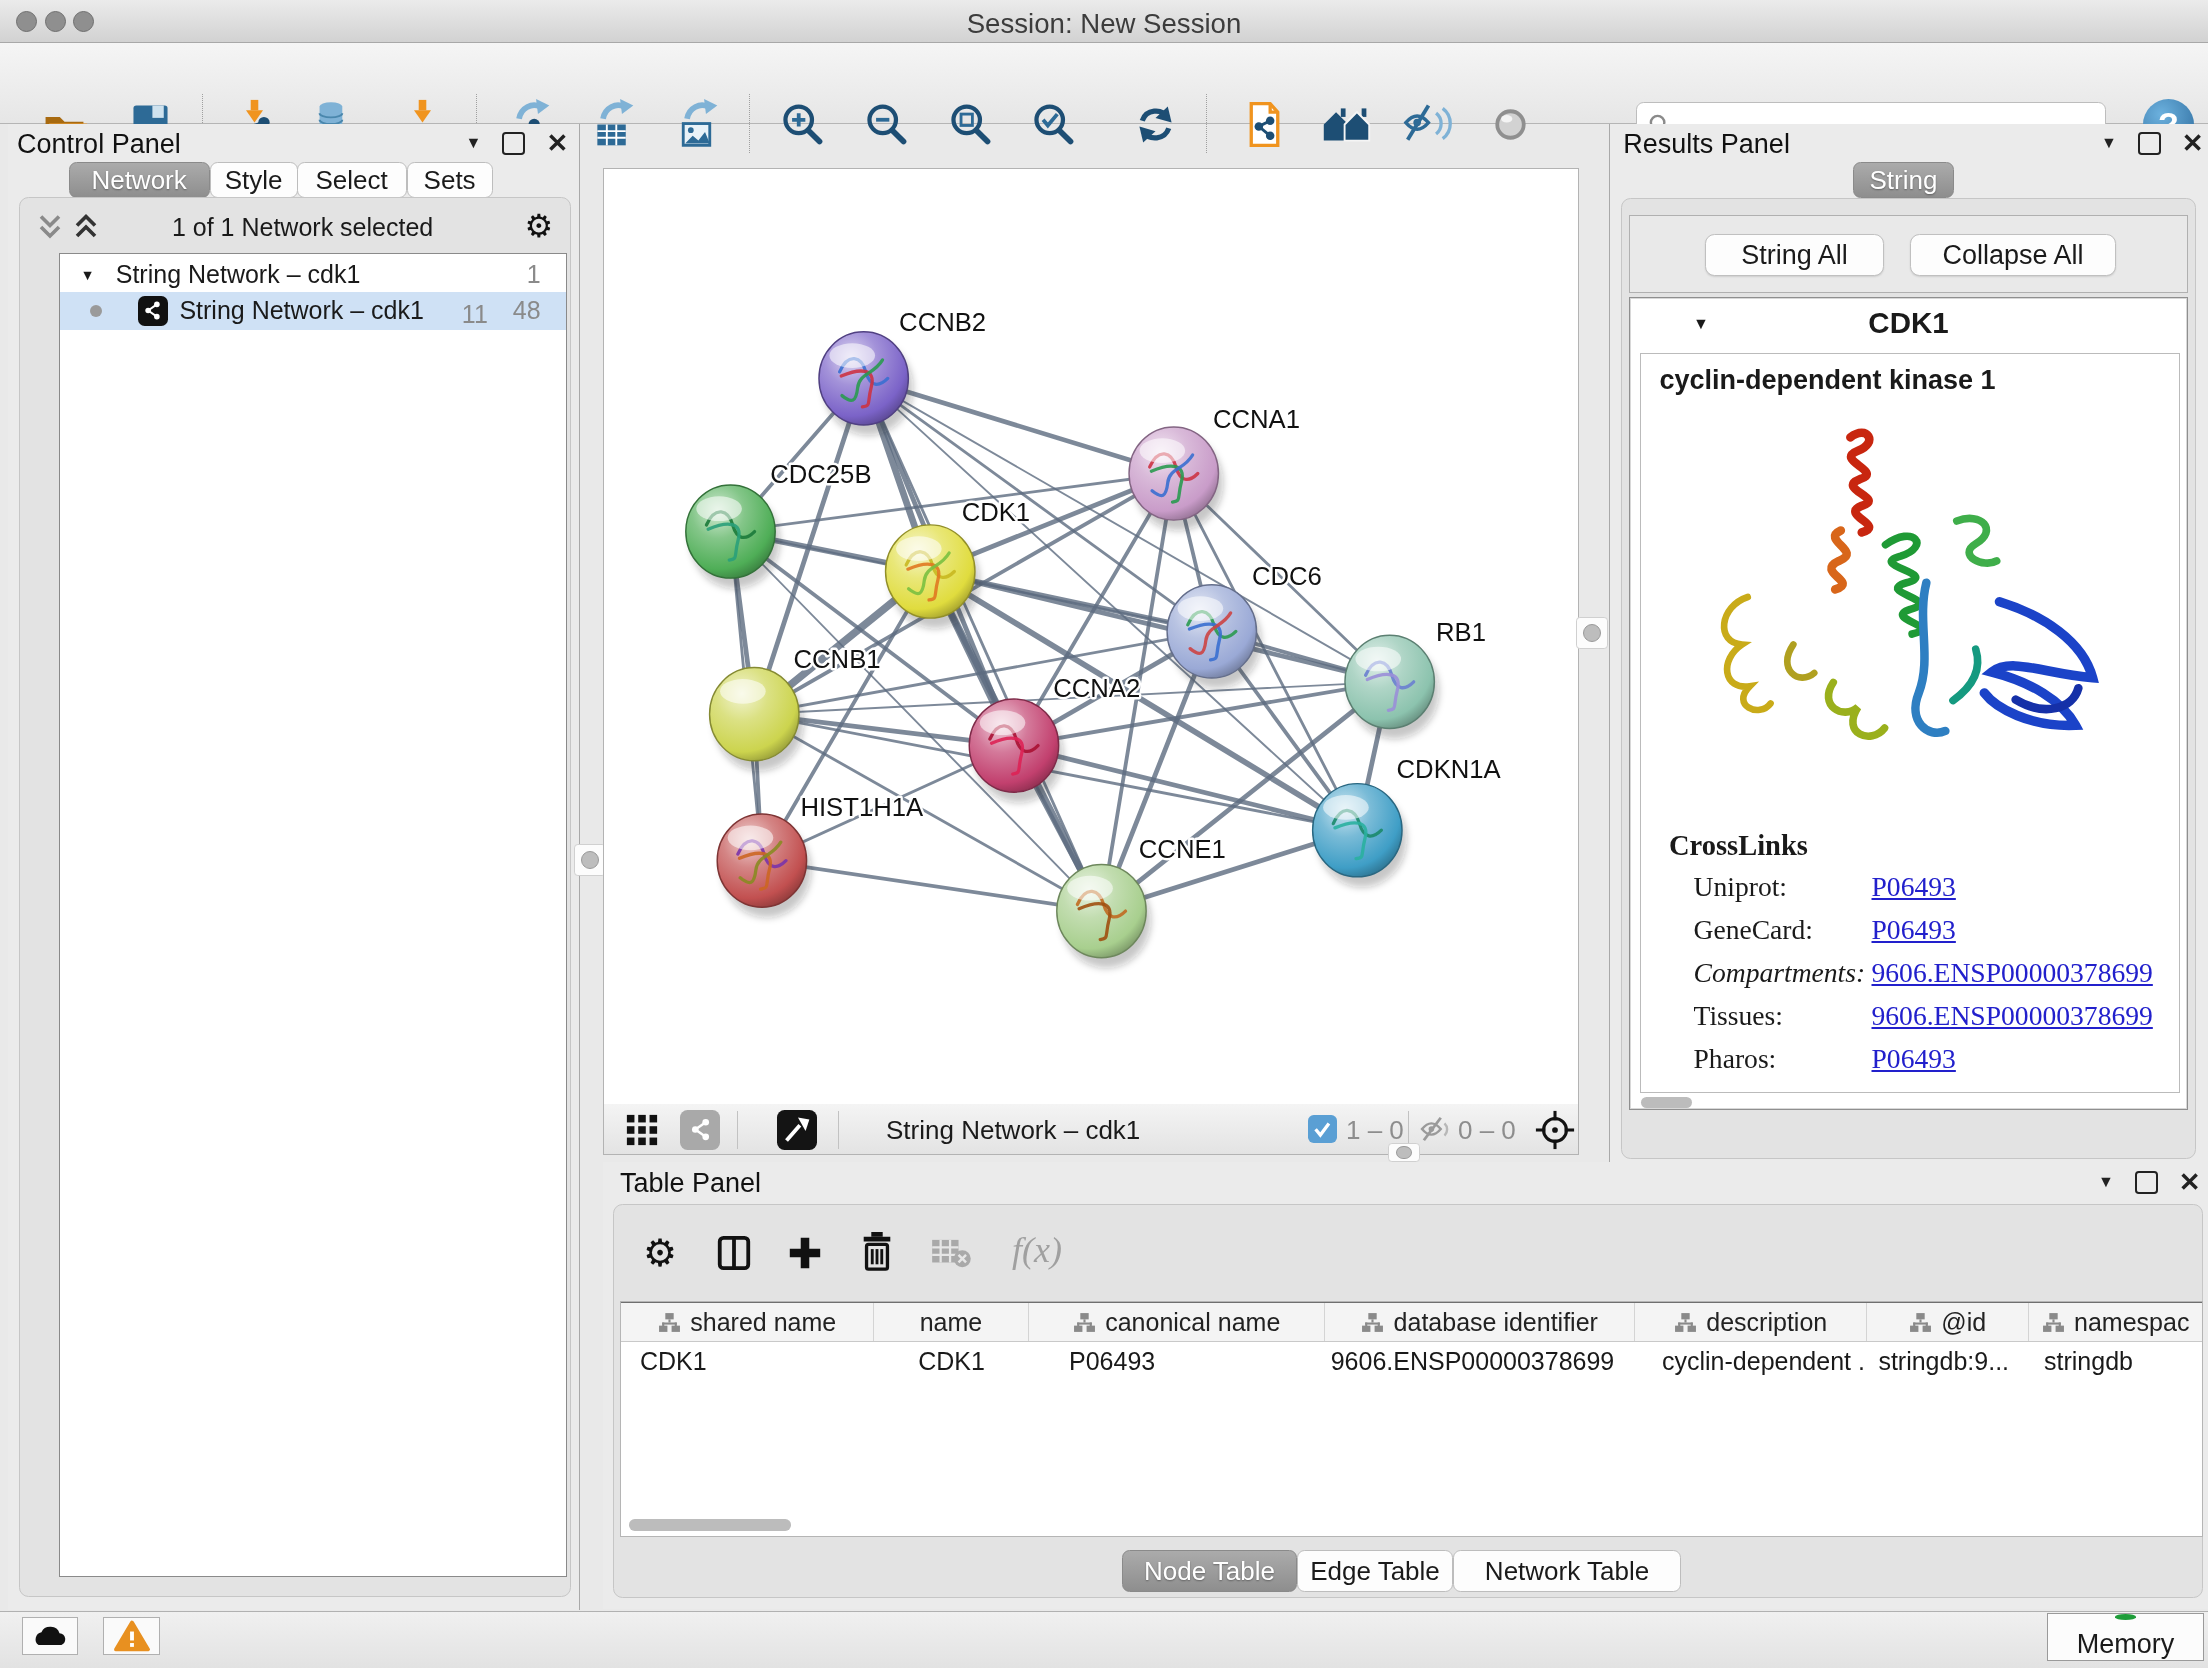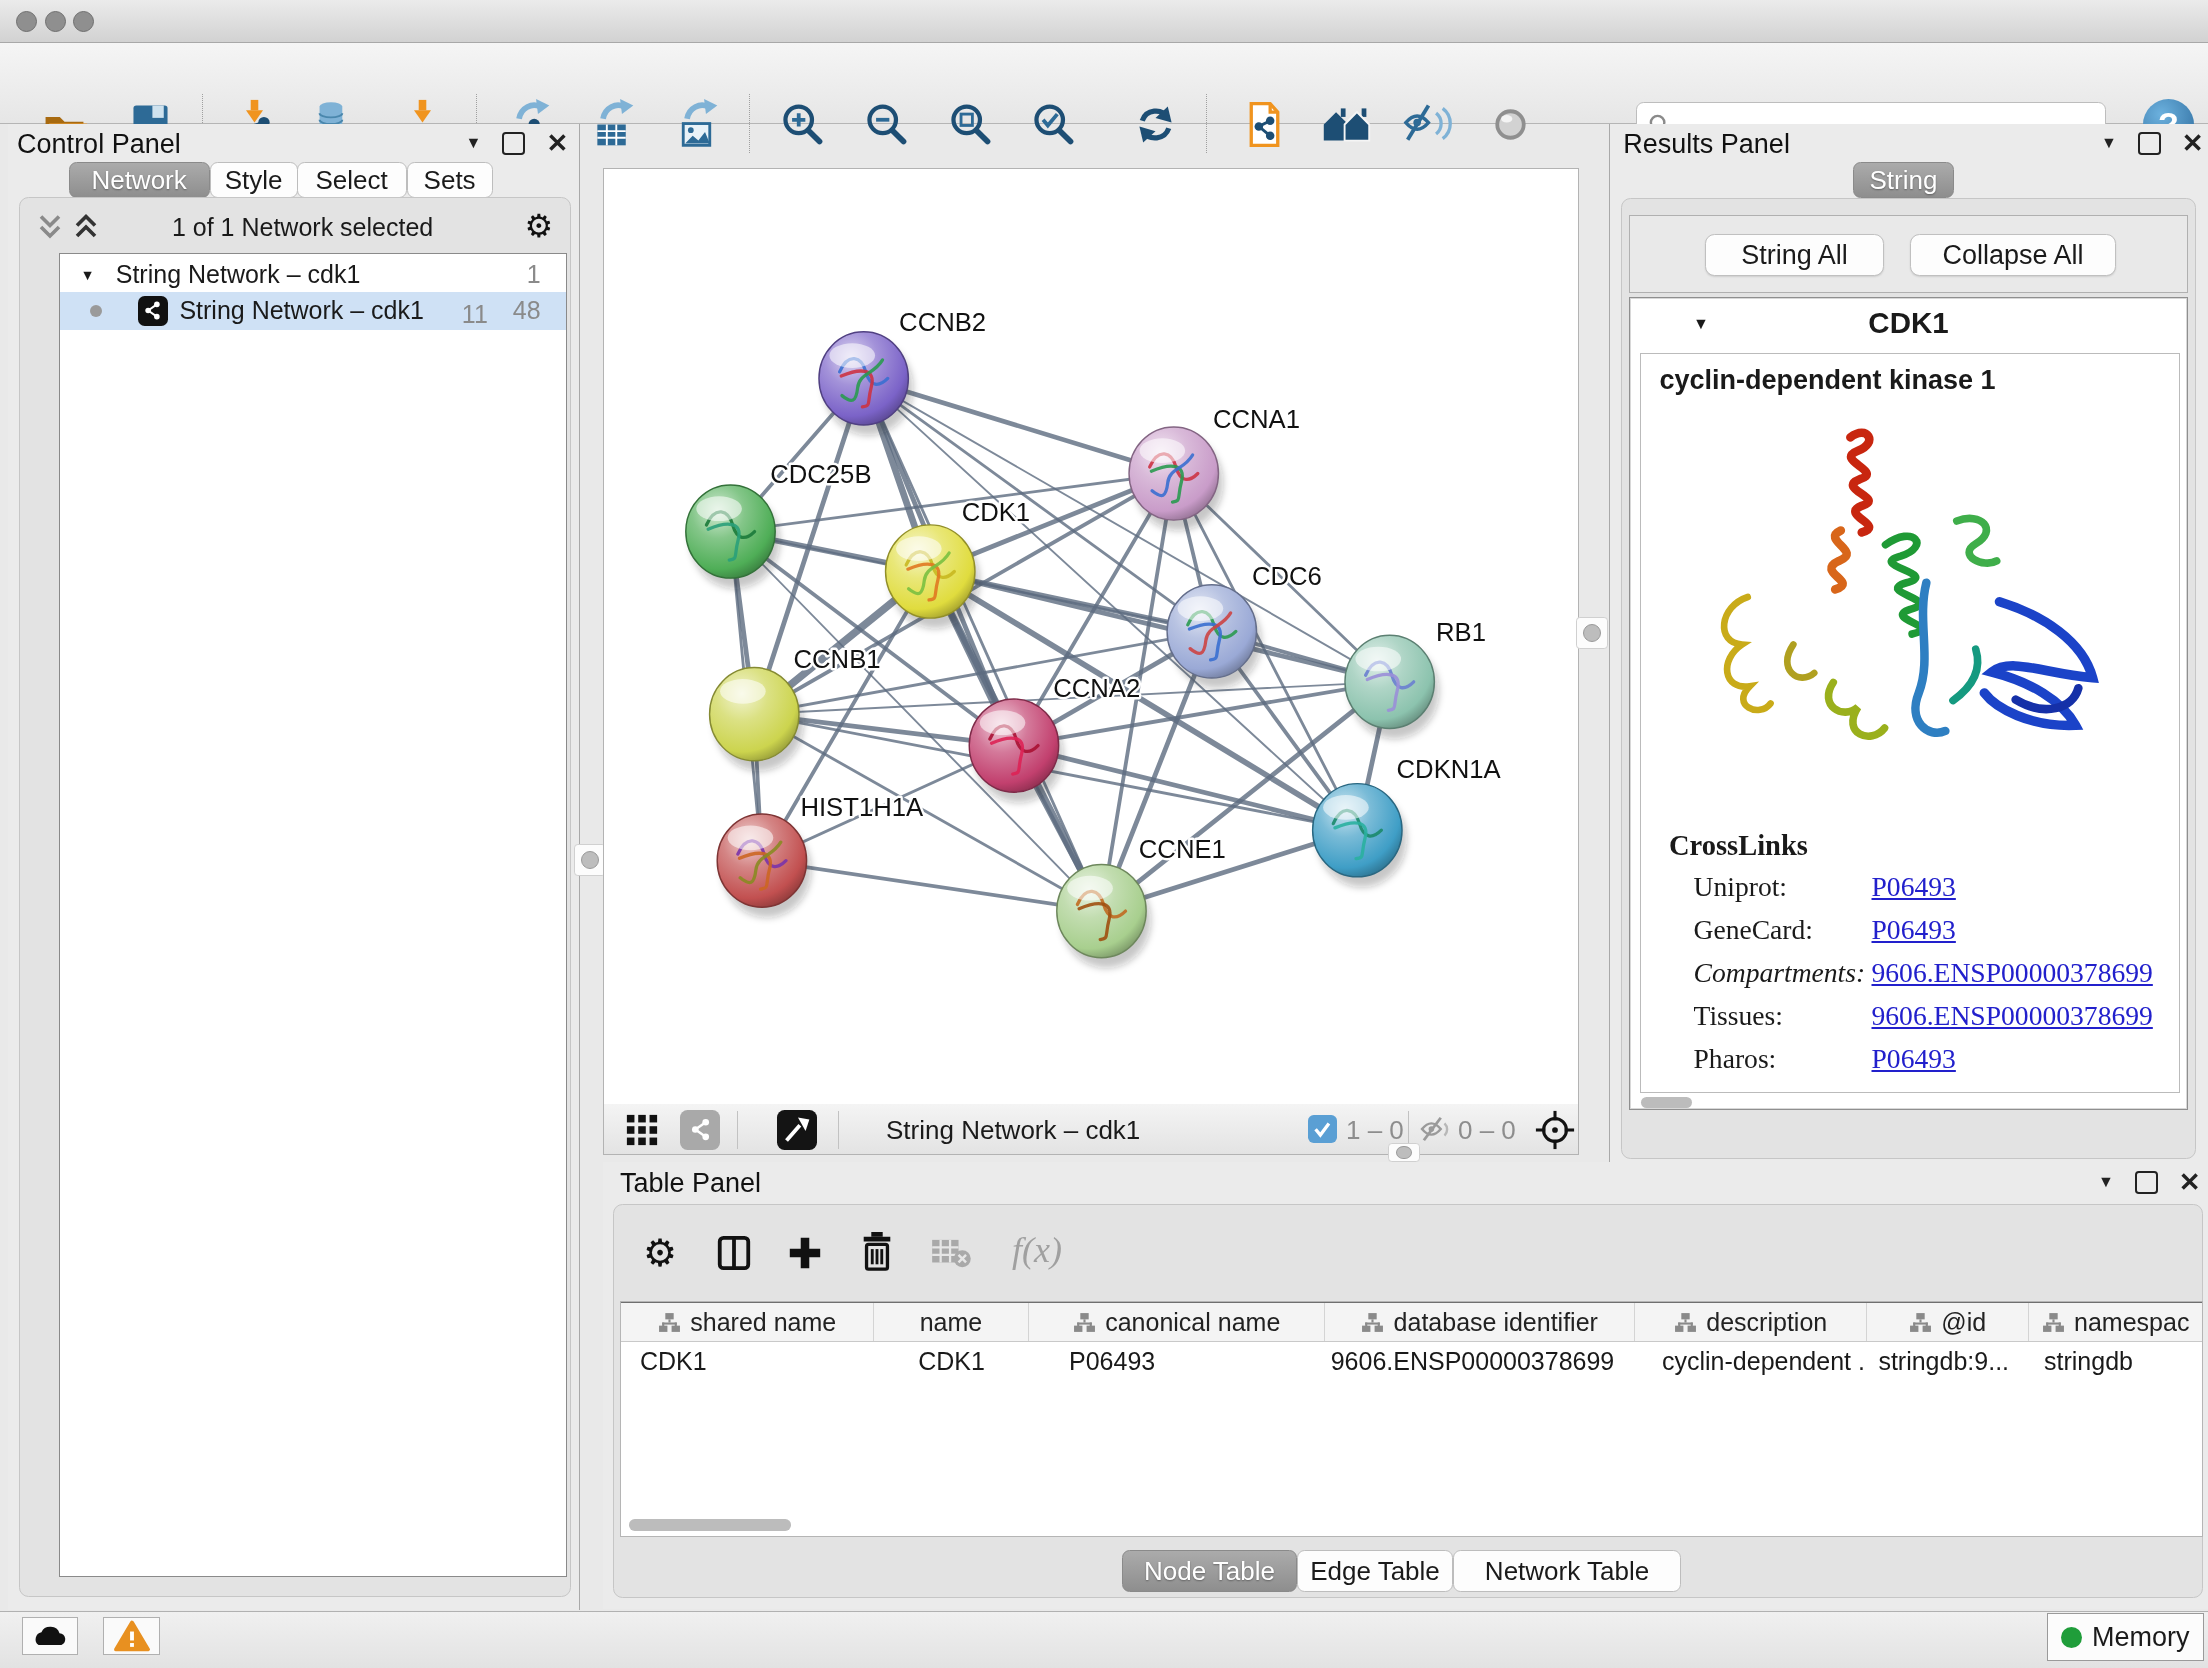--- a/index.html
+++ b/index.html
@@ -61,35 +61,36 @@
   .tpanel{left:603px;top:1162px;width:1605px;height:447px;background:#ebebeb;}
   .thead{background:#f4f4f4;border-top:1.9px solid #6f6f6f;border-bottom:1px solid #c9c9c9;}
   .thcell{display:flex;align-items:center;justify-content:center;gap:9.5px;font-size:25px;color:#222;
           border-right:1px solid #d4d4d4;box-sizing:border-box;overflow:hidden;white-space:nowrap;}
   .tdcell{font-size:25px;padding-left:19px;box-sizing:border-box;overflow:hidden;white-space:nowrap;
           display:flex;align-items:center;}
   .scrollthumb{background:#bcbcbc;border-radius:5.7px;}
   
   .statusbar{left:0;top:1611px;width:2208px;height:57px;background:linear-gradient(#f0f0f0,#e2e2e2);
              border-top:1px solid #b1b1b1;}
-  .sbtn{background:#fafafa;border:1.9px solid #b0b0b0;display:flex;align-items:center;justify-content:center;}
+  .sbtn{background:#fafafa;border:1.9px solid #b0b0b0;display:flex;align-items:center;justify-content:center;flex-direction:column;}
   .gear{font-size:32px;color:#111;line-height:1;}
   svg{display:block;}
   text.nodelbl{font-family:"Liberation Sans",sans-serif;font-size:27px;fill:#111;
                paint-order:stroke;stroke:#ffffff;stroke-width:5px;stroke-linejoin:round;}
 </style>
 </head>
 <body>
 
 <div id="stage">
 
   <div class="abs titlebar">
     <div class="abs tlight" style="left:16px;"></div>
     <div class="abs tlight" style="left:45px;"></div>
     <div class="abs tlight" style="left:73px;"></div>
+    <div class="abs wtitle">Session: New Session</div>
   </div>
 
   <div class="abs toolbar">
     <div class="abs tbtn" style="left:38px;">
       <svg width="53" height="53" viewBox="0 0 56 56">
           <path d="M8 20 h15 l5 5 h20 v21 H8z" fill="#a86a10"></path>
           <path d="M4 46 L12 27 h40 l-8 19z" fill="#f2a33c"></path>
         </svg>
     </div>
     <div class="abs tbtn" style="left:124px;">

